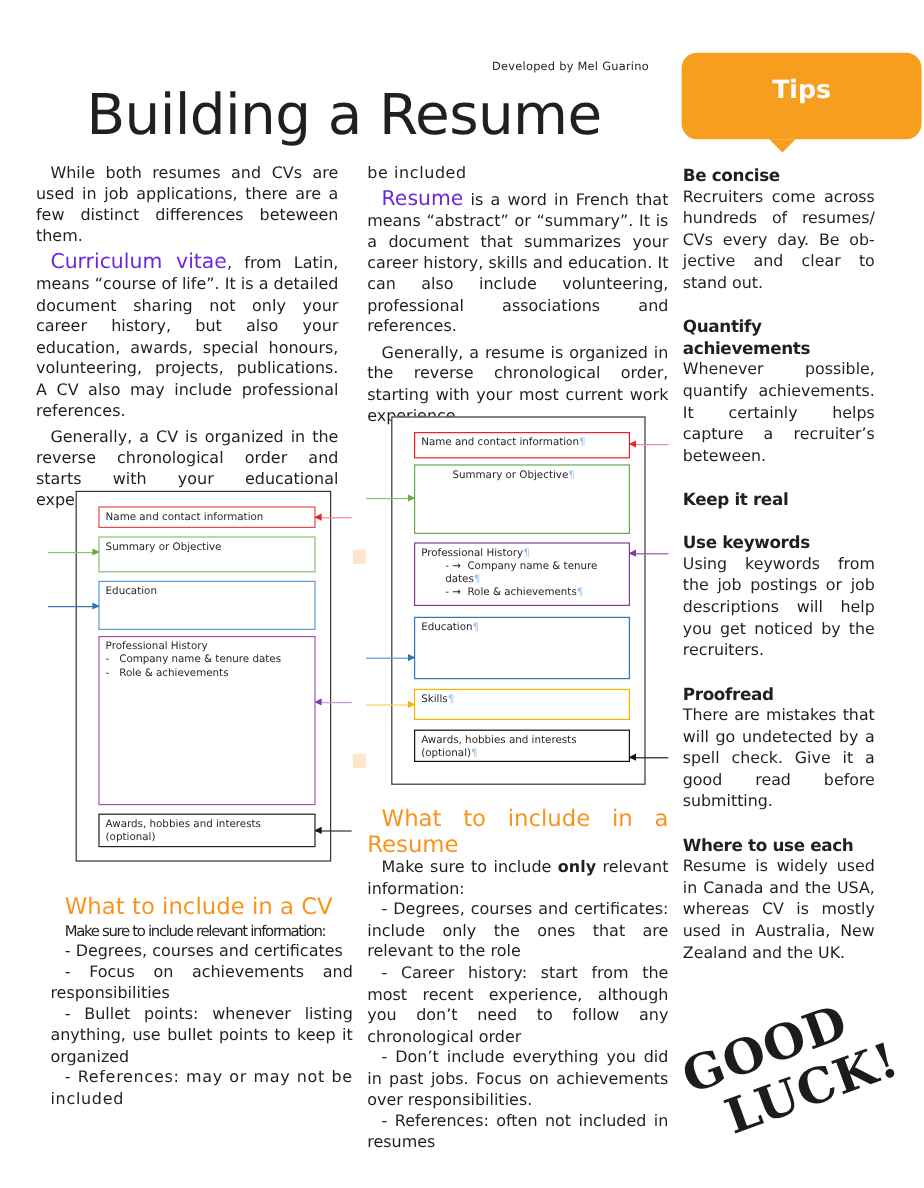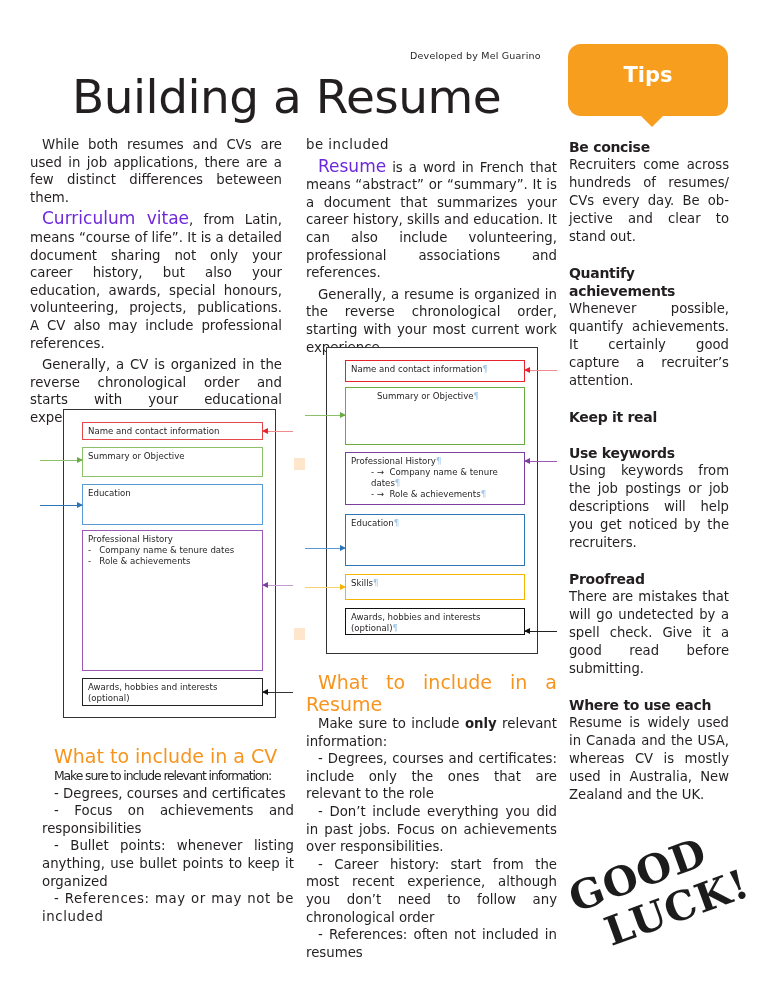--- a/index.html
+++ b/index.html
@@ -10,21 +10,21 @@
 
   .col { font-size:13.3px; line-height:17.6px; text-align:justify; color:#231f20; }
   .col p { margin:0 0 4px 0; text-indent:12px; }
   .orange { color:#6d28d9; font-size:17px; }
   .h-orange { color:#f7941d; font-size:19px; margin:0; line-height:22px; }
   .list { margin:0; }
   .list div { text-indent:12px; }
   .tight { letter-spacing:-1.1px; font-size:12.4px; }
 
   
-  .tips-bubble { left:568px; top:44px; width:160px; height:72px; background:#f89e1f; border-radius:13px; }
+  .tips-bubble { left:568px; top:44px; width:160px; height:72px; background:#f89e1f; border-radius:13px;padding-left:40px; }
   .tips-bubble::after { content:""; position:absolute; left:73px; bottom:-11px; border-left:11px solid transparent; border-right:11px solid transparent; border-top:11px solid #f89e1f; }
   .tips-label { position:absolute; left:0; right:0; top:19px; text-align:center; color:#ffffff; font-weight:bold; font-size:21px; font-family:"DejaVu Sans", sans-serif; }
   .tips { left:569px; top:138px; width:160px; font-size:13.2px; line-height:18px; text-align:justify; color:#231f20; }
   .tip { margin-bottom:18px; }
   .tip-h { font-weight:bold; font-size:14px; letter-spacing:-0.3px; }
 
   .good-luck { left:570px; top:832px; width:180px; height:110px; font-family:"DejaVu Serif", serif; font-weight:bold; font-size:40px; line-height:44px; transform:rotate(-20deg); transform-origin:50% 50%; color:#1c1c1c; }
   .gl1 { position:absolute; left:2px; top:14px; letter-spacing:1px; }
   .gl2 { position:absolute; left:24px; top:58px; letter-spacing:1px; }
 
@@ -103,37 +103,37 @@
 <div class="arrow left" style="left:525px; top:461px; width:32px; background:#9b59b6; color:#7b3fa0;"></div>
 <div class="arrow right" style="left:305px; top:548px; width:40px; background:#5b9bd5; color:#2e75b6;"></div>
 <div class="arrow right" style="left:305px; top:587px; width:40px; background:#f7d26a; color:#f4b400;"></div>
 <div class="arrow left" style="left:525px; top:631px; width:32px; background:#222; color:#111;"></div>
 
 <div class="abs col" style="left:306px; top:671px; width:251px;">
   <div class="h-orange" style="text-indent:12px;">What to include in a Resume</div>
   <div class="list">
     <div><span>Make sure to include </span><b>only</b><span> relevant information:</span></div>
     <div>- Degrees, courses and certificates: include only the ones that are relevant to the role</div>
+    <div>- Career history: start from the most recent experience, although you don’t need to follow any chronological order</div>
     <div>- Don’t include everything you did in past jobs. Focus on achievements over responsibilities.</div>
-    <div>- Career history: start from the most recent experience, although you don’t need to follow any chronological order</div>
     <div>- References: often not included in resumes</div>
   </div>
 </div>
 
 <div class="abs tips-bubble">
   <div class="tips-label">Tips</div>
 </div>
 <div class="abs tips">
   <div class="tip">
     <div class="tip-h">Be concise</div>
     <div>Recruiters come across hundreds of resumes/ CVs every day. Be ob- jective and clear to stand out.</div>
   </div>
   <div class="tip">
     <div class="tip-h">Quantify achievements</div>
-    <div>Whenever possible, quantify achievements. It certainly good capture a recruiter’s attention.</div>
+    <div>Whenever possible, quantify achievements. It certainly helps capture a recruiter’s beteween.</div>
   </div>
   <div class="tip">
     <div class="tip-h">Keep it real</div>
   </div>
   <div class="tip">
     <div class="tip-h">Use keywords</div>
     <div>Using keywords from the job postings or job descriptions will help you get noticed by the recruiters.</div>
   </div>
   <div class="tip">
     <div class="tip-h">Proofread</div>

